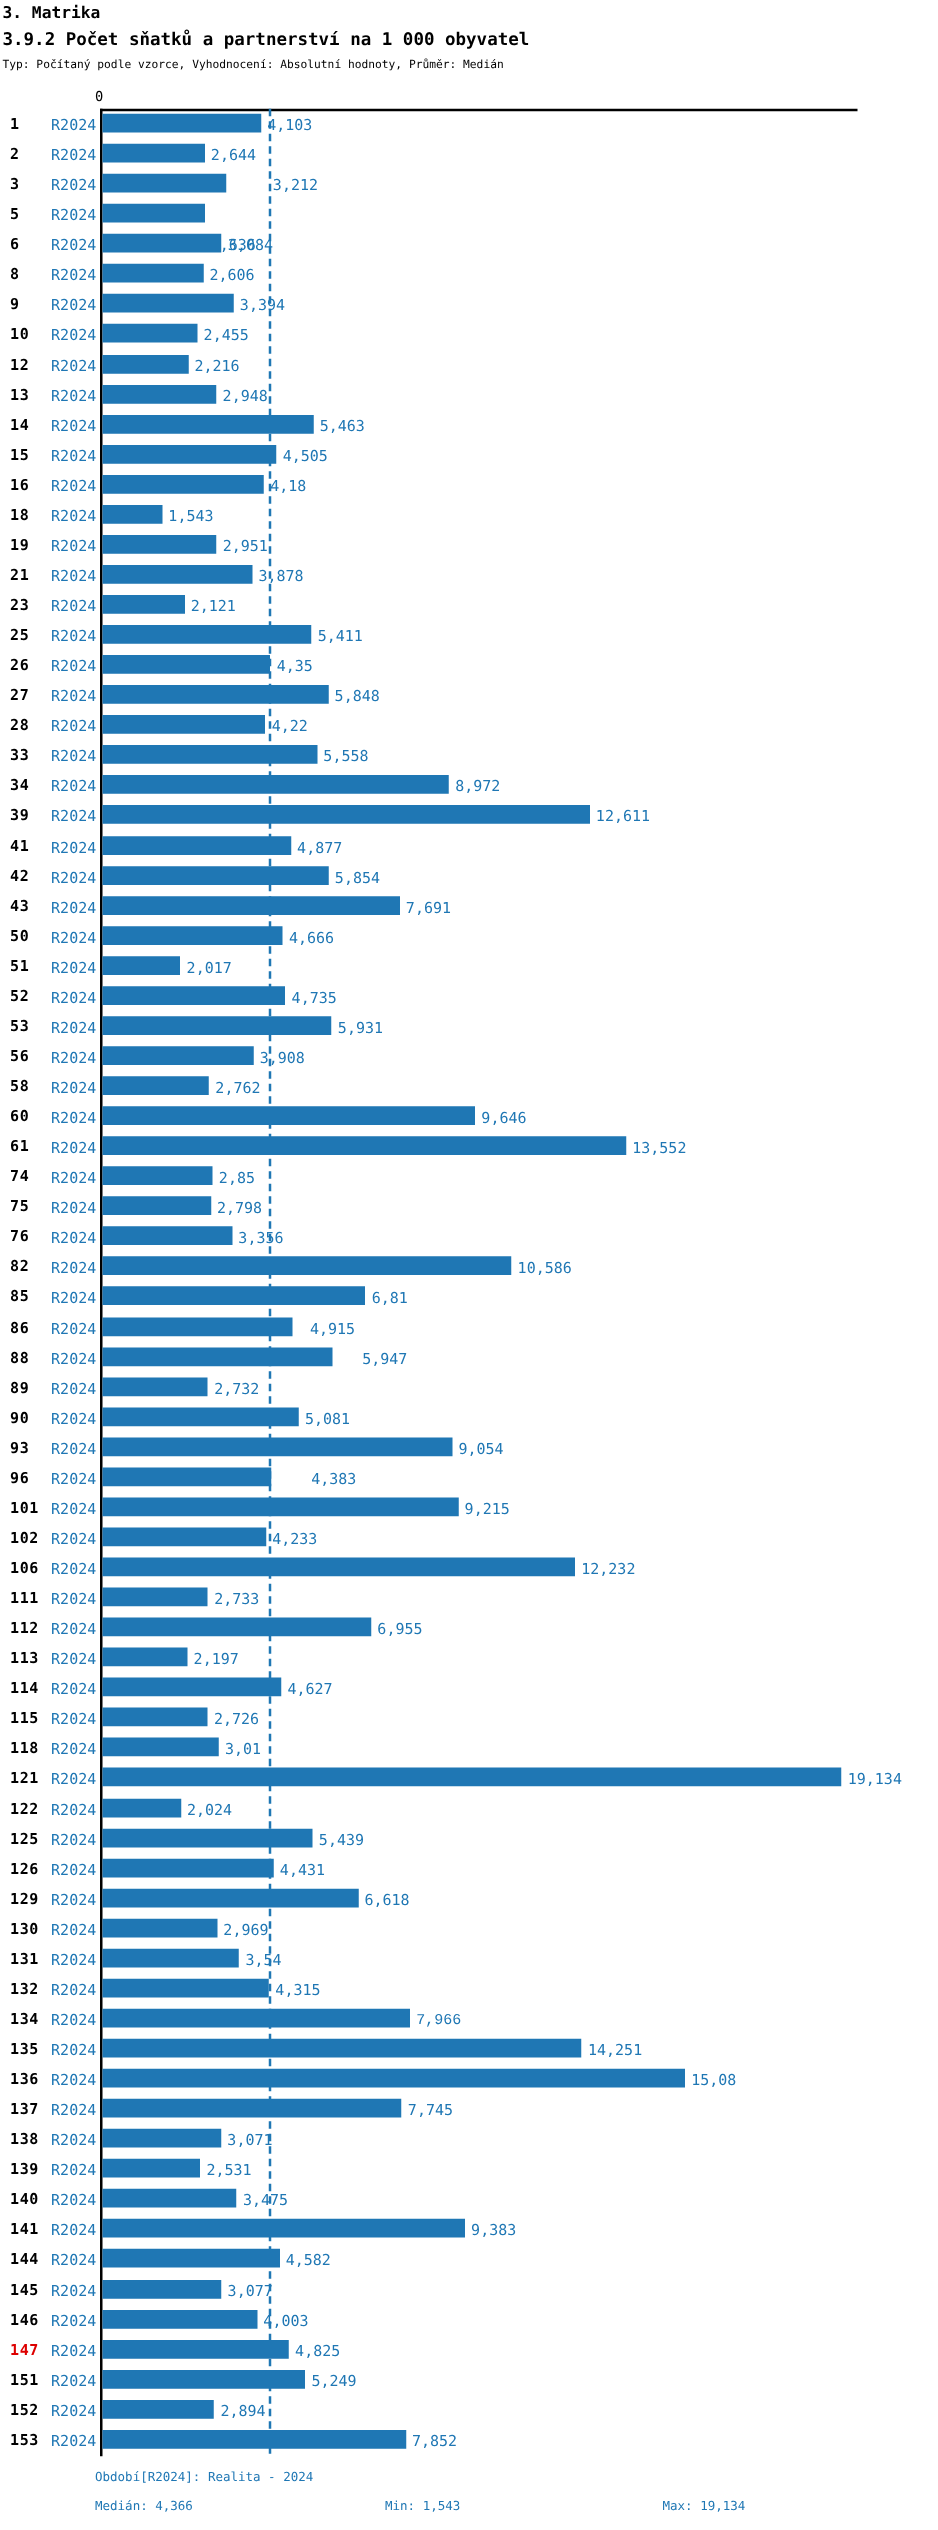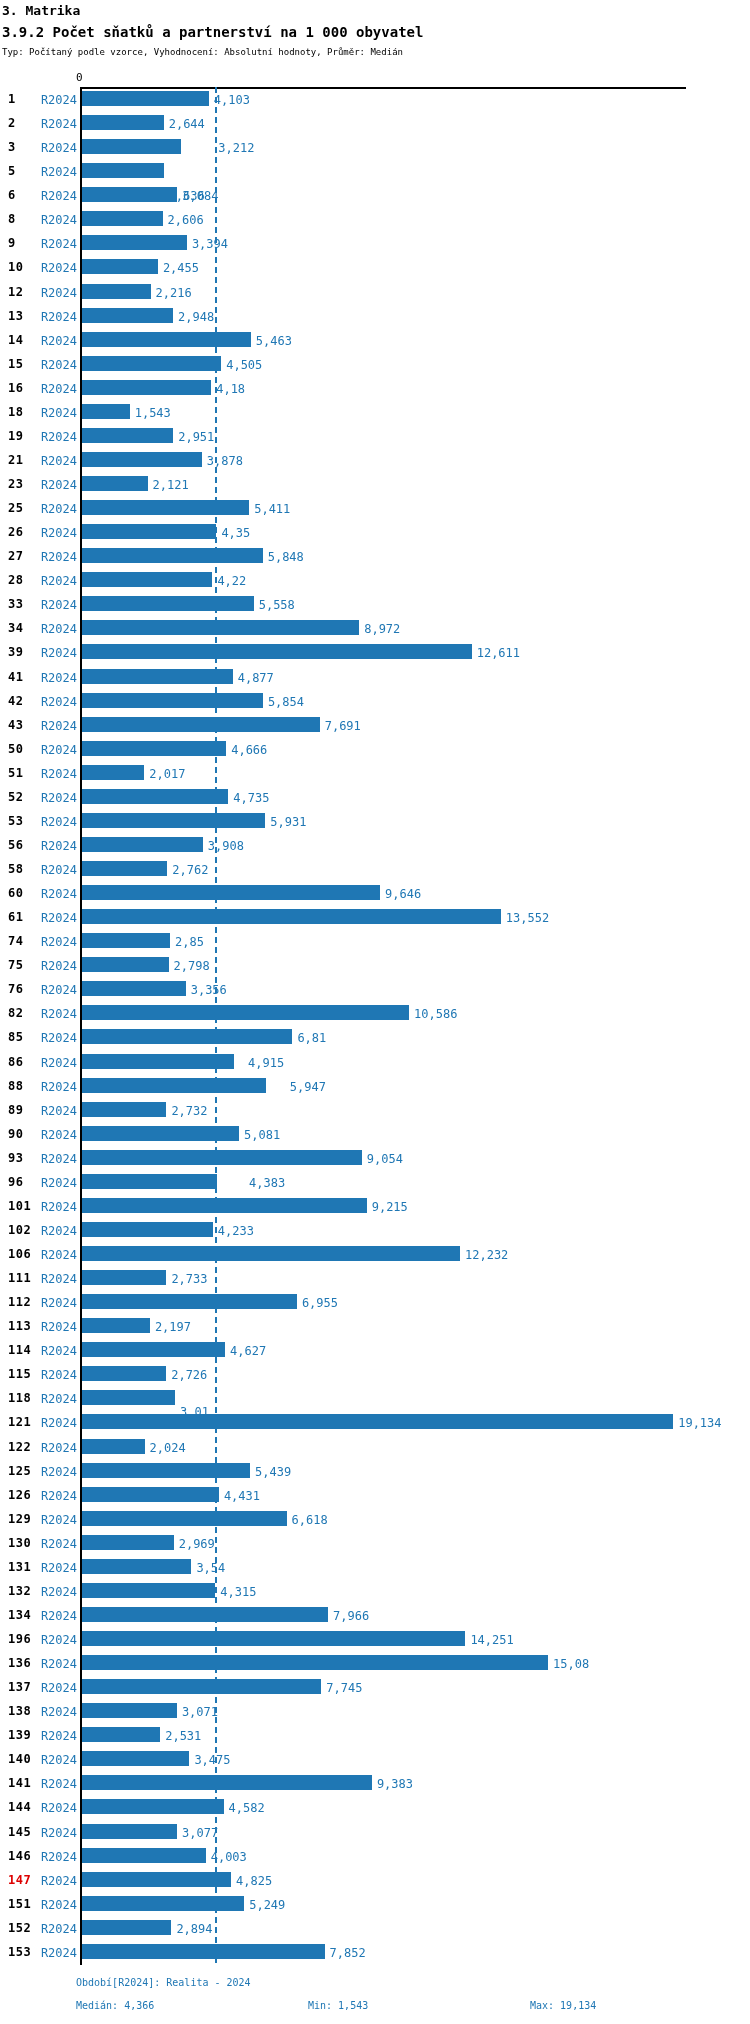--- a/index.html
+++ b/index.html
@@ -362,21 +362,21 @@
       <div class="row">
         <div class="num">115</div>
         <div class="per">R2024</div>
         <div class="bar" style="width: 84.2px; background: rgb(31, 119, 180);"></div>
         <div class="val" style="left: 171.2px;">2,726</div>
       </div>
       <div class="row">
         <div class="num">118</div>
         <div class="per">R2024</div>
         <div class="bar" style="width: 93px; background: rgb(31, 119, 180);"></div>
-        <div class="val" style="left: 180px; margin-top: 13px;">3,01</div>
+        <div class="val" style="left: 180px;">3,01</div>
       </div>
       <div class="row">
         <div class="num">121</div>
         <div class="per">R2024</div>
         <div class="bar" style="width: 591.2px; background: rgb(31, 119, 180);"></div>
         <div class="val" style="left: 678.2px;">19,134</div>
       </div>
       <div class="row">
         <div class="num">122</div>
         <div class="per">R2024</div>
@@ -416,24 +416,24 @@
       <div class="row">
         <div class="num">132</div>
         <div class="per">R2024</div>
         <div class="bar" style="width: 133.3px; background: rgb(31, 119, 180);"></div>
         <div class="val" style="left: 220.3px;">4,315</div>
       </div>
       <div class="row">
         <div class="num">134</div>
         <div class="per">R2024</div>
         <div class="bar" style="width: 246.1px; background: rgb(31, 119, 180);"></div>
-        <div class="val" style="left: 333.1px;">7,966</div>
-      </div>
-      <div class="row">
-        <div class="num">196</div>
+        <div class="val" style="left: 333.1px; font-family: Liberation Mono, monospace;">7,966</div>
+      </div>
+      <div class="row">
+        <div class="num">135</div>
         <div class="per">R2024</div>
         <div class="bar" style="width: 383.4px; background: rgb(31, 119, 180);"></div>
         <div class="val" style="left: 470.4px;">14,251</div>
       </div>
       <div class="row">
         <div class="num">136</div>
         <div class="per">R2024</div>
         <div class="bar" style="width: 466px; background: rgb(31, 119, 180);"></div>
         <div class="val" style="left: 553px;">15,08</div>
       </div>

